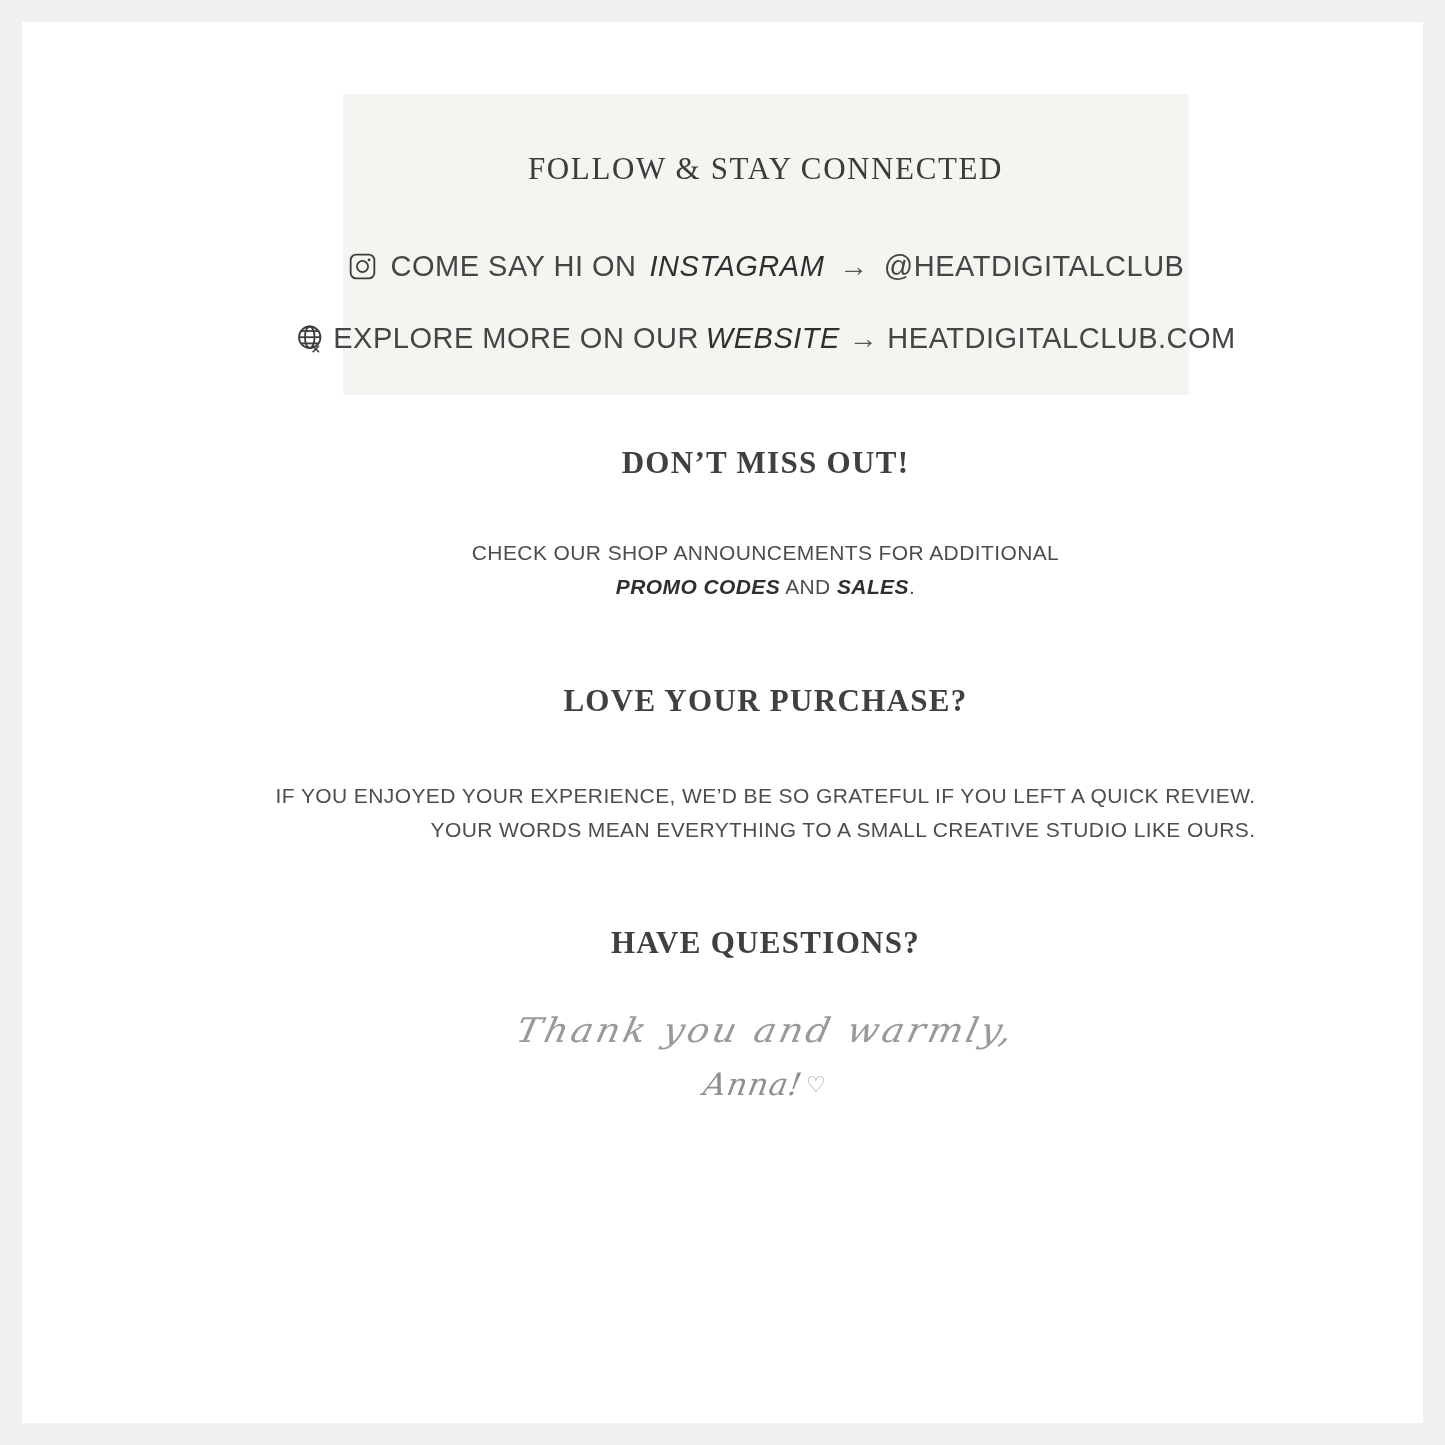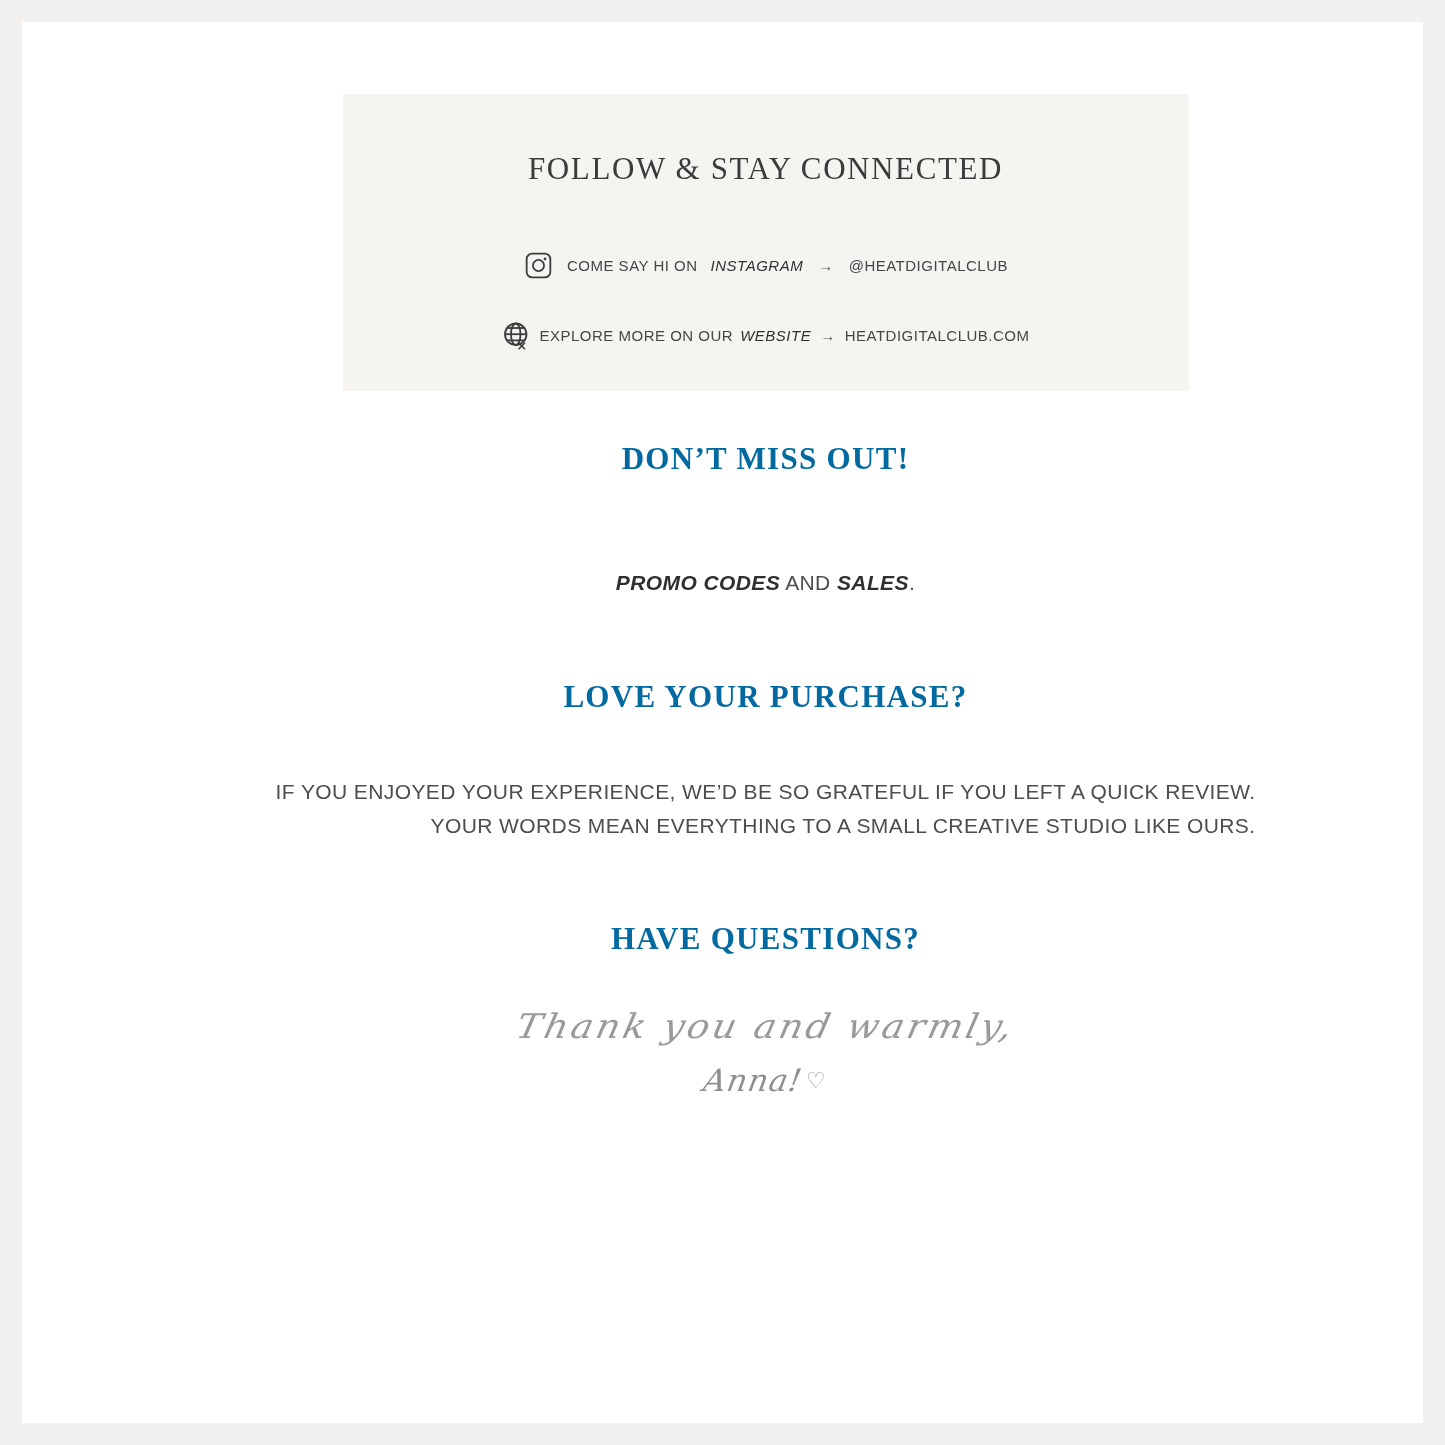--- a/index.html
+++ b/index.html
@@ -51,21 +51,21 @@
     font-size: 31px;
     letter-spacing: 1.6px;
     color: #3b3b3b;
     font-weight: 400;
   }
   .follow-row {
     display: flex;
     align-items: center;
     justify-content: center;
     gap: 13px;
-    font-size: 15px;
+    font-size: 29px;
     letter-spacing: 0.5px;
     color: #454545;
     white-space: nowrap;
     text-align: right;
   }
   .follow-row.r1 { margin-top: 42px; }
   .follow-row.r2 { margin-top: 39px; gap: 7px; }
   .follow-row b {
     font-weight: 400;
     font-style: italic;
@@ -78,21 +78,21 @@
     width: 31px;
     height: 31px;
   }
   .arrow { padding: 0 2px; color: #555; }
 
   
   .sec-title {
     font-family: "Liberation Serif", serif;
     font-size: 31px;
     letter-spacing: 1.3px;
-    color: #0369a1;
+    color: #404040;
     text-align: center;
   }
   .sec-body {
     font-size: 21px;
     line-height: 34px;
     letter-spacing: 0.4px;
     color: #4d4d4d;
     text-align: center;
   }
   .sec-body b {
@@ -190,21 +190,21 @@
         </span>
         <span>EXPLORE MORE ON OUR </span>
           <b>WEBSITE</b>
         <span class="arrow">→</span>
         <span>HEATDIGITALCLUB.COM</span>
       </div>
     </section>
 
     <h2 class="sec-title" id="dont-miss-title">DON’T MISS OUT!</h2>
     <p class="sec-body" id="dont-miss-body">
-      <br>
+      <span>CHECK OUR SHOP ANNOUNCEMENTS FOR ADDITIONAL</span><br>
       <b>PROMO CODES</b><span> AND </span><b>SALES</b><span>.</span>
     </p>
 
     <h2 class="sec-title" id="love-title">LOVE YOUR PURCHASE?</h2>
     <p class="sec-body" id="love-body">IF YOU ENJOYED YOUR EXPERIENCE, WE’D BE SO GRATEFUL IF YOU LEFT A QUICK REVIEW. YOUR WORDS MEAN EVERYTHING TO A SMALL CREATIVE STUDIO LIKE OURS.</p>
 
     <h2 class="sec-title" id="questions-title">HAVE QUESTIONS?</h2>
 
 
     <div class="signature-wrap">

